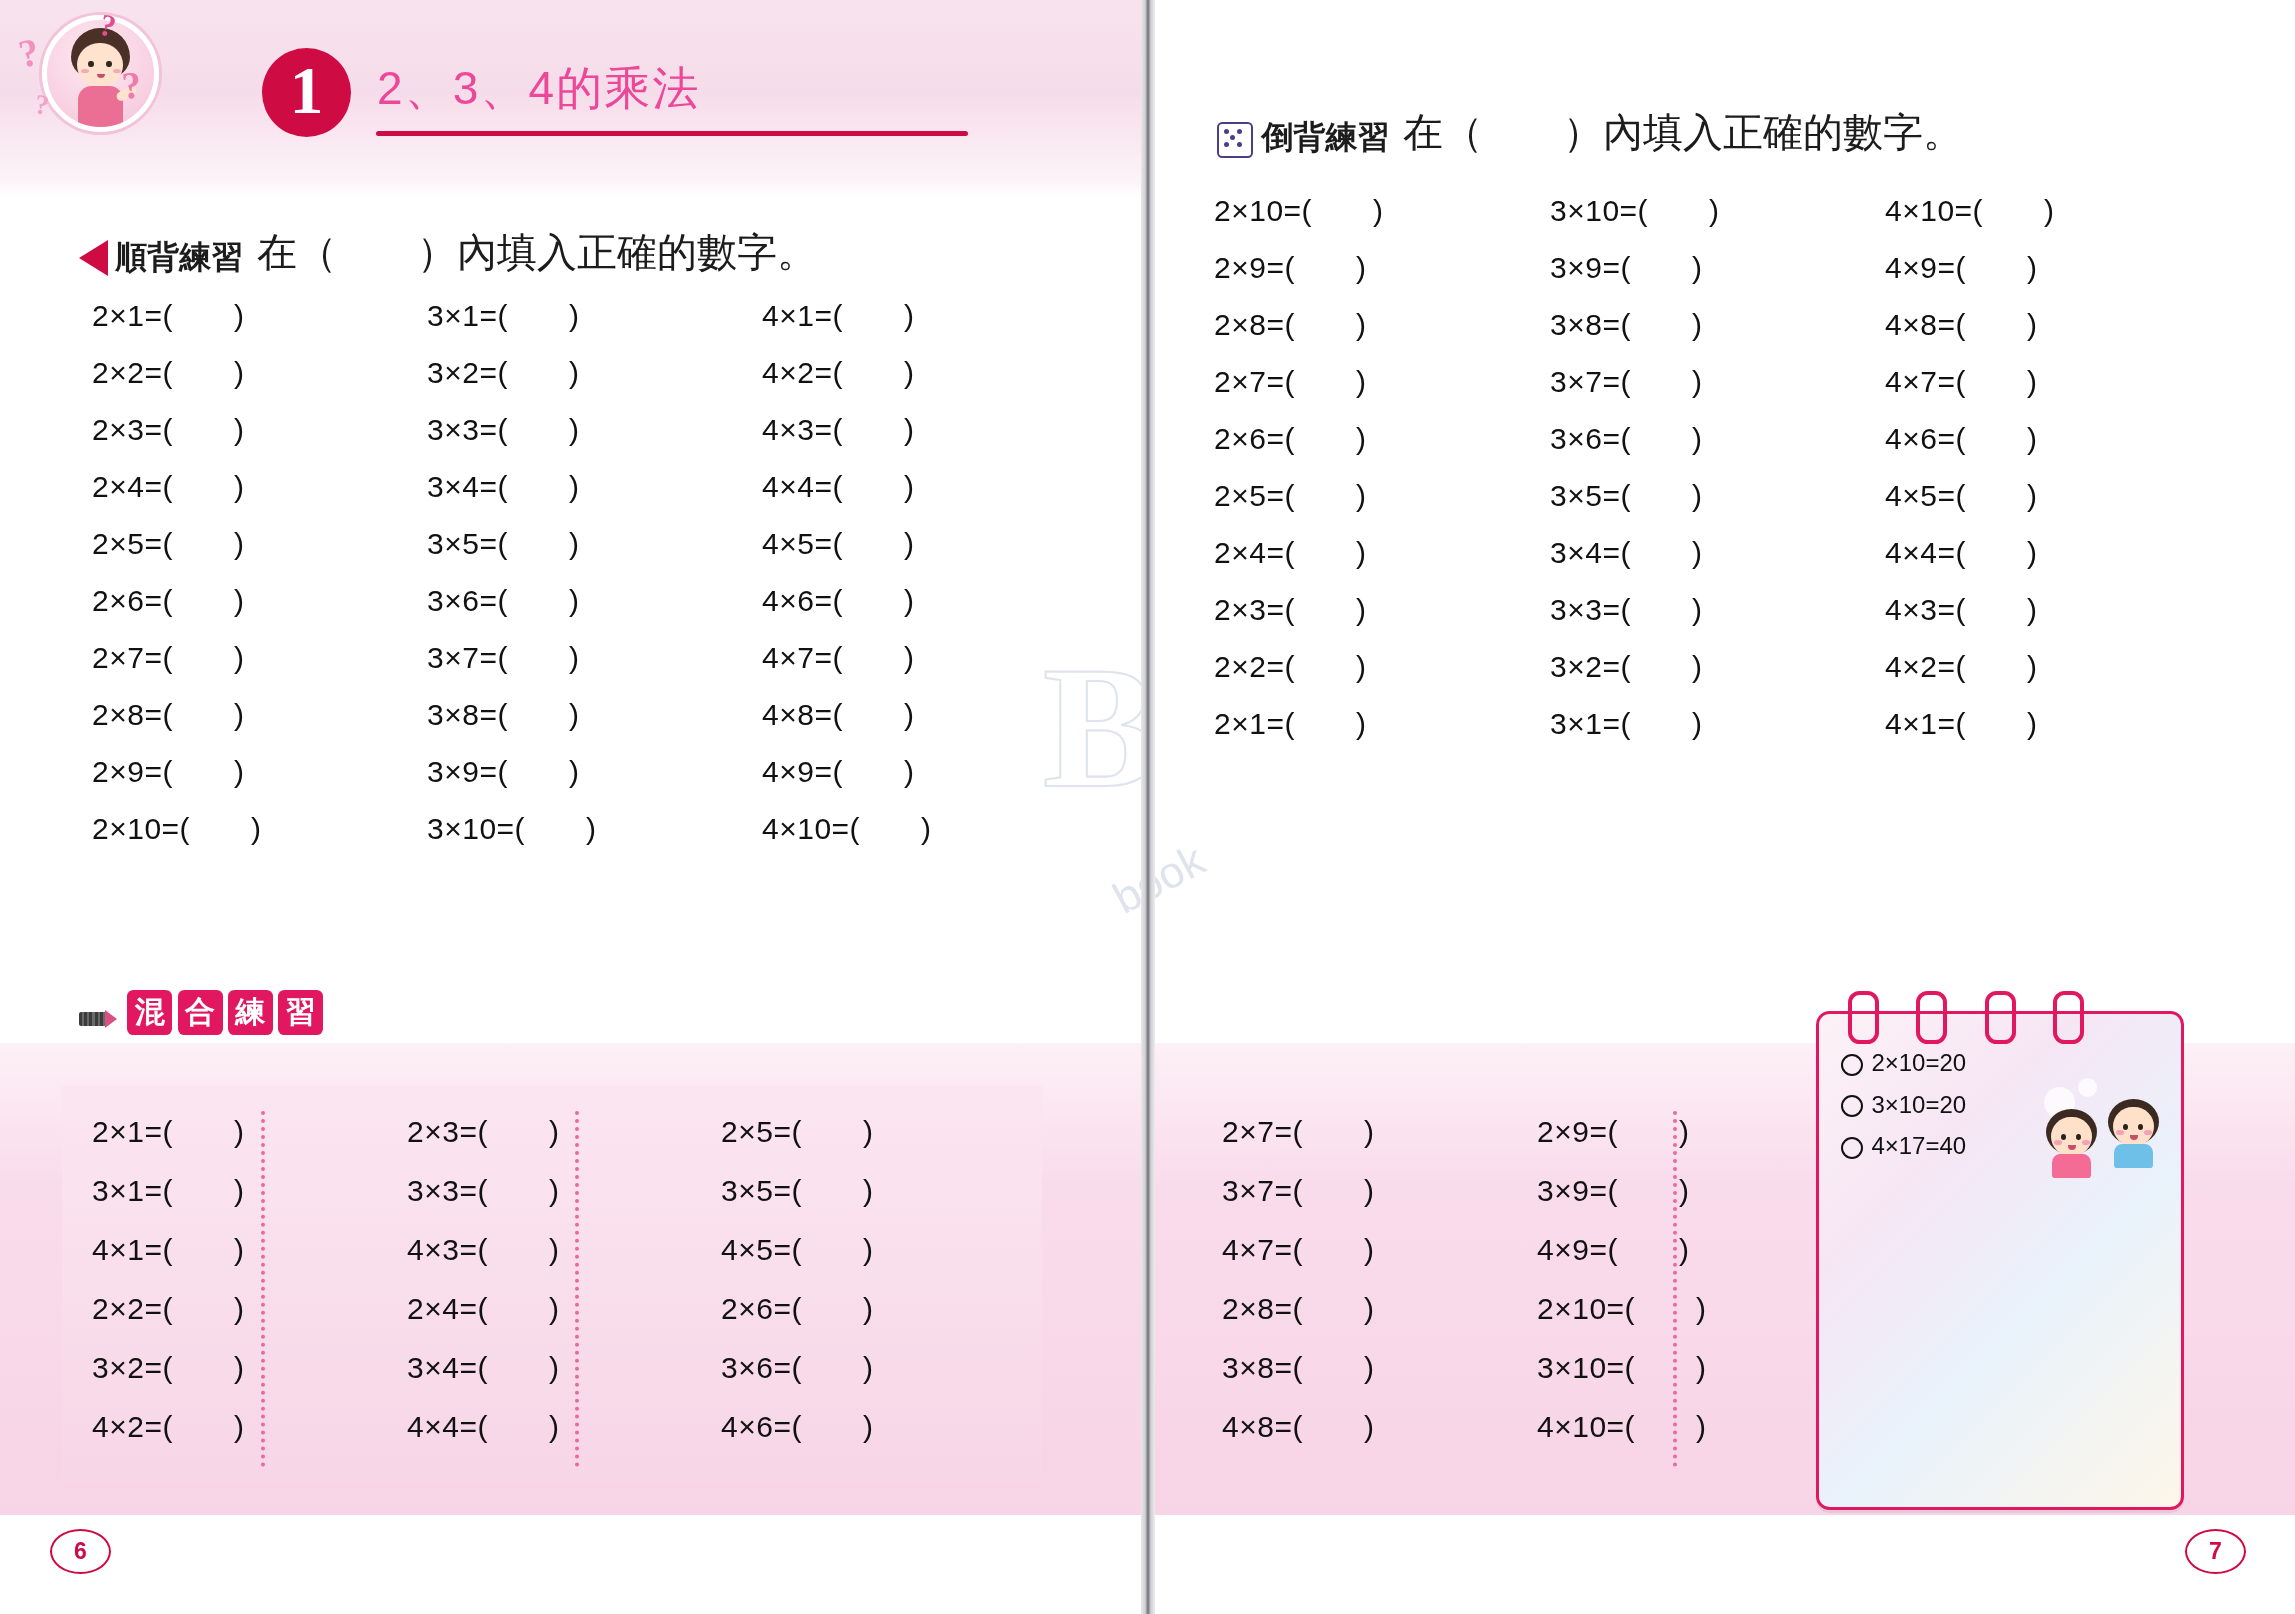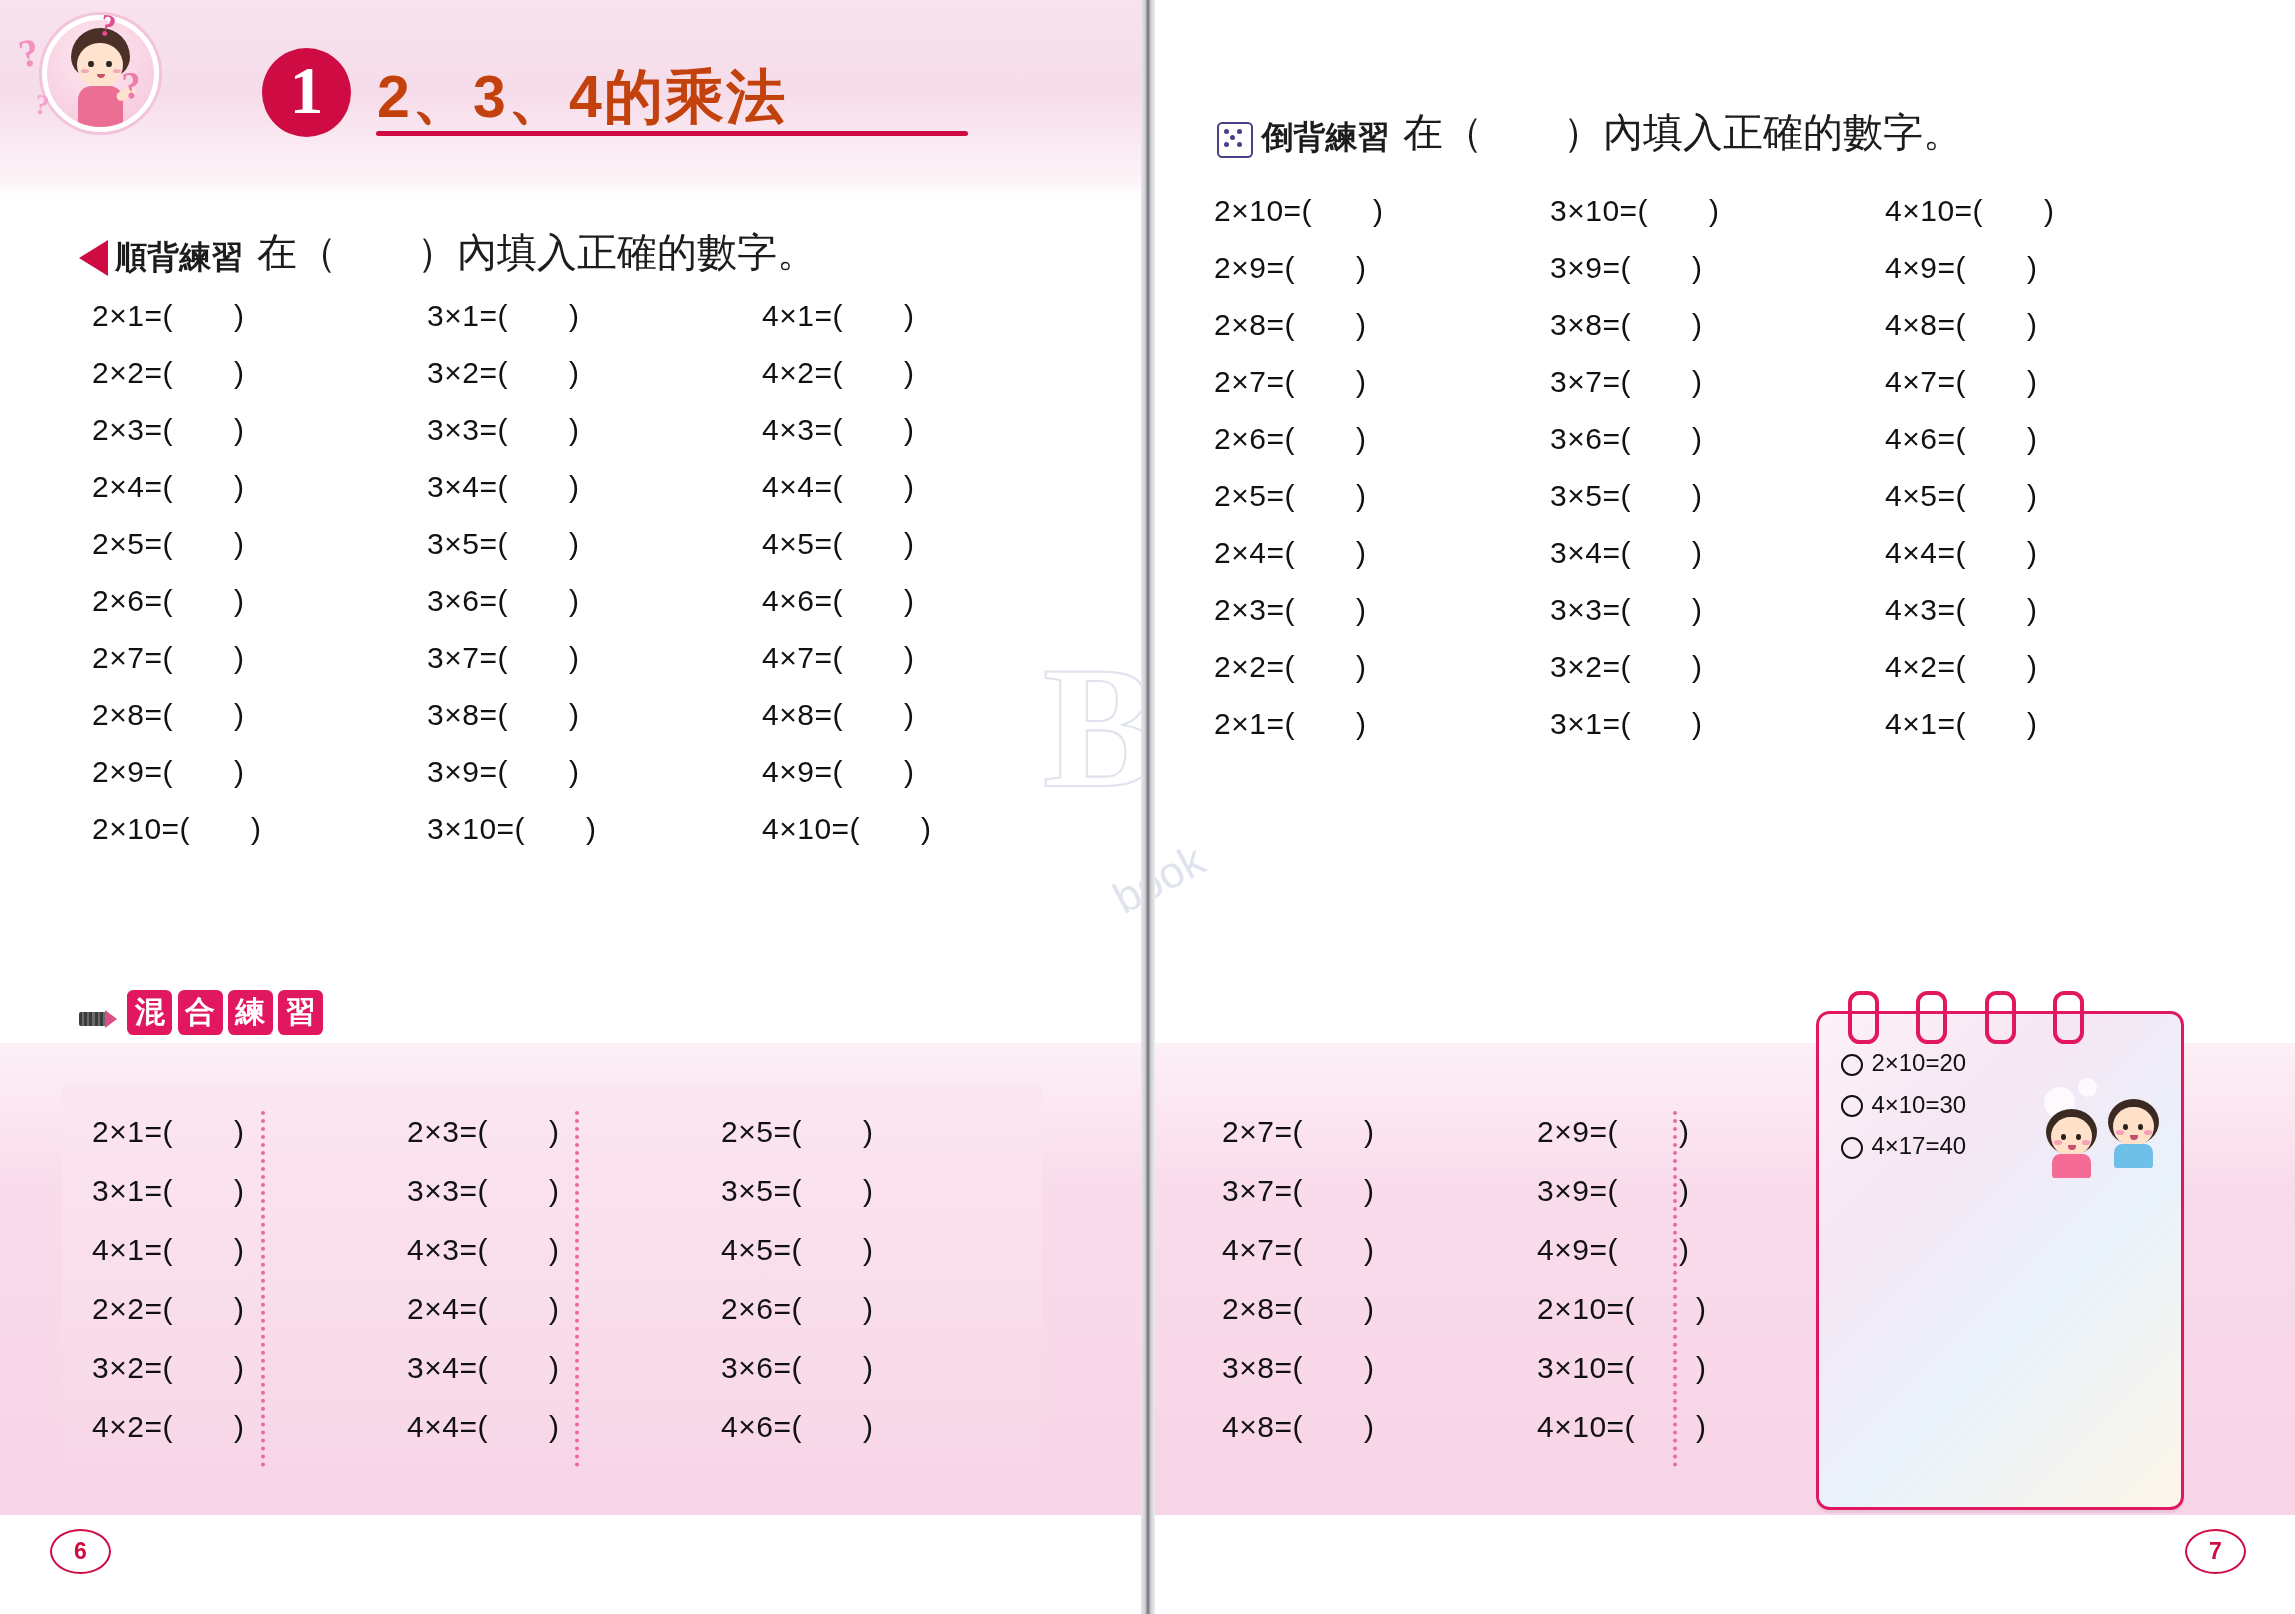--- a/index.html
+++ b/index.html
@@ -50,21 +50,21 @@
   .qm4{left:35px;top:89px;font-size:28px;transform:rotate(8deg);color:#f3a3c9;}
 
   .chapter-circle{
     position:absolute;left:262px;top:48px;width:89px;height:89px;border-radius:50%;
     background:#cf0b44;color:#fff;display:flex;align-items:center;justify-content:center;
     font-family:"Liberation Serif",serif;font-size:68px;font-weight:bold;line-height:1;
     padding-bottom:5.2px;box-sizing:border-box;
   }
   .chapter-title{
     position:absolute;left:377px;top:58px;
-    color:#c2410c;font-size:59px;font-weight:bold;
+    color:#ec4899;font-size:46px;font-weight:normal;
     letter-spacing:2.1px;white-space:nowrap;
   }
   .title-underline{
     position:absolute;left:376px;top:131px;width:592px;height:4.7px;
     background:#cf0b44;border-radius:3.1px;
   }
 
   
   .sec-head{position:absolute;display:flex;align-items:flex-end;}
   .tri-icon{
@@ -391,21 +391,21 @@
         <div class="c l"></div>
         <div class="c r"></div>
         <div class="e l"></div>
         <div class="e r"></div>
         <div class="m"></div>
         <div class="bd"></div>
       </div>
   </div>
   <div id="note-bullets" style="position:absolute;left:22px;top:35px;">
       <div class="note-line" style="margin-bottom: 13.6px;"><span class="circ"></span><span>2×10=20</span></div>
-      <div class="note-line" style="margin-bottom: 13.6px;"><span class="circ"></span><span>4×10=30</span></div>
+      <div class="note-line" style="margin-bottom: 13.6px;"><span class="circ"></span><span>3×10=20</span></div>
       <div class="note-line" style="margin-bottom: 13.6px;"><span class="circ"></span><span>4×17=40</span></div>
     </div>
 </div>
 
 <div class="watermark">
   <div class="wm-text">B</div>
   <div class="wm-sub">book</div>
 </div>
 
 <div class="spine"></div>

